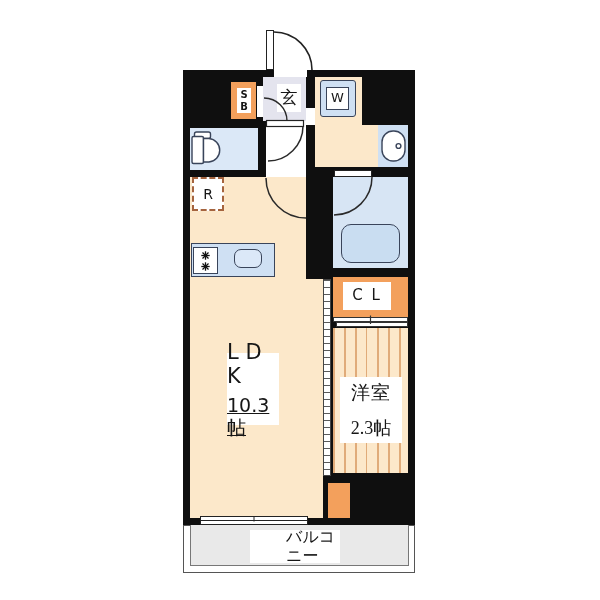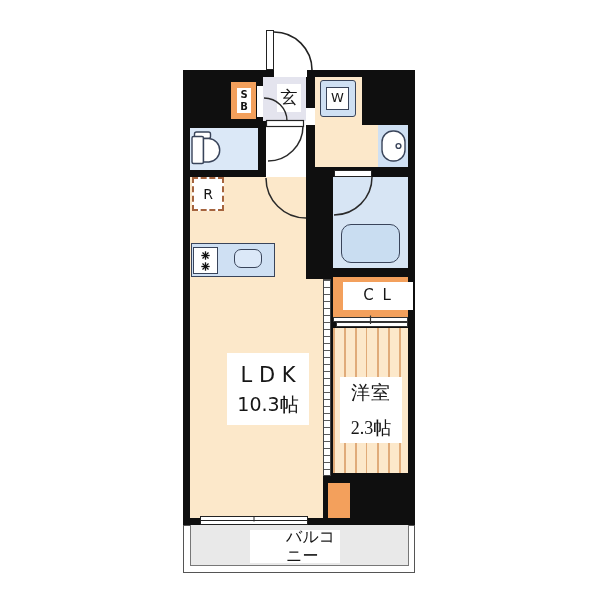--- a/index.html
+++ b/index.html
@@ -68,21 +68,21 @@
   <div class="abs blue fixture" style="left:320px;top:80px;width:36px;height:37px;border-radius:3px;"></div>
   <div class="abs label-box" style="left:326px;top:87px;width:23px;height:23px;font-size:13px;border:1px solid var(--fixture-outline,#39445a);">
     <span>W</span>
   </div>
 
   <div class="abs" style="left:333px;top:177px;width:75px;height:91px;background:var(--bath-blue,#d7e5f4);"></div>
   <div class="abs fixture" style="left:341px;top:224px;width:59px;height:39px;border-radius:10px;background:var(--tub-blue,#c9ddf1);"></div>
   <div class="abs" style="left:334px;top:170px;width:38px;height:7px;background:#fff;border:1px solid #222;"></div>
 
   <div class="abs" style="left:333px;top:277px;width:75px;height:40px;background:var(--accent-orange,#f3a05c);"></div>
-  <div class="abs label-box" style="left:343px;top:282px;width:70px;height:28px;font-size:15px;letter-spacing:2px;">
+  <div class="abs label-box" style="left:343px;top:282px;width:48px;height:28px;font-size:15px;letter-spacing:2px;">
     <span>C L</span>
   </div>
   <div class="abs rail" style="left:333px;top:317px;width:75px;height:5px;"></div>
   <div class="abs rail" style="left:336px;top:322px;width:72px;height:5px;"></div>
 
   <div class="abs striped" style="left:333px;top:328px;width:75px;height:145px;"></div>
   <div class="abs label-box" style="left:340px;top:377px;width:62px;height:66px;font-family:Liberation Serif, serif;">
     <span style="font-size:19px;letter-spacing:1px;">洋室</span>
     <span style="font-size:18px;margin-top:14px;">2.3帖</span>
   </div>
@@ -90,23 +90,23 @@
   <div class="abs partition" style="left:323px;top:279px;width:8px;height:197px;"></div>
 
   <div class="abs blue fixture" style="left:191px;top:243px;width:84px;height:34px;"></div>
   <div class="abs fixture" style="left:193px;top:247px;width:25px;height:27px;background:#fff;"></div>
   <div class="abs fixture" style="left:234px;top:249px;width:28px;height:19px;background:var(--sink-blue,#dbe8f8);border-radius:7px;"></div>
 
   <div class="abs label-box" style="left:192px;top:177px;width:32px;height:34px;border:2px dashed var(--fridge-dash,#a5643e);font-size:14px;">
     <span>R</span>
   </div>
 
-  <div class="abs label-box" style="left:227px;top:353px;width:82px;height:72px;">
+  <div class="abs label-box" style="left:227px;top:353px;width:52px;height:72px;">
     <span style="font-size:21px;">L D K</span>
-    <span style="font-size:19px;margin-top:7px;">10.3帖</span>
+    <span style="font-size:19px;margin-top:7px;text-decoration:underline;">10.3帖</span>
   </div>
 
   <div class="abs" style="left:200px;top:516px;width:108px;height:9px;background:#fff;border:1.2px solid #222;"></div>
 
   <div class="abs" style="left:183px;top:525px;width:232px;height:48px;background:#fff;border:1.5px solid #555;"></div>
   <div class="abs" style="left:190px;top:525px;width:219px;height:41px;background:var(--balcony-gray,#e9e9e9);border:1px solid #777;border-top:none;"></div>
   <div class="abs label-box" style="left:250px;top:530px;width:90px;height:33px;font-size:16px;padding-left:36px;">
     <span>バルコニー</span>
   </div>
 

